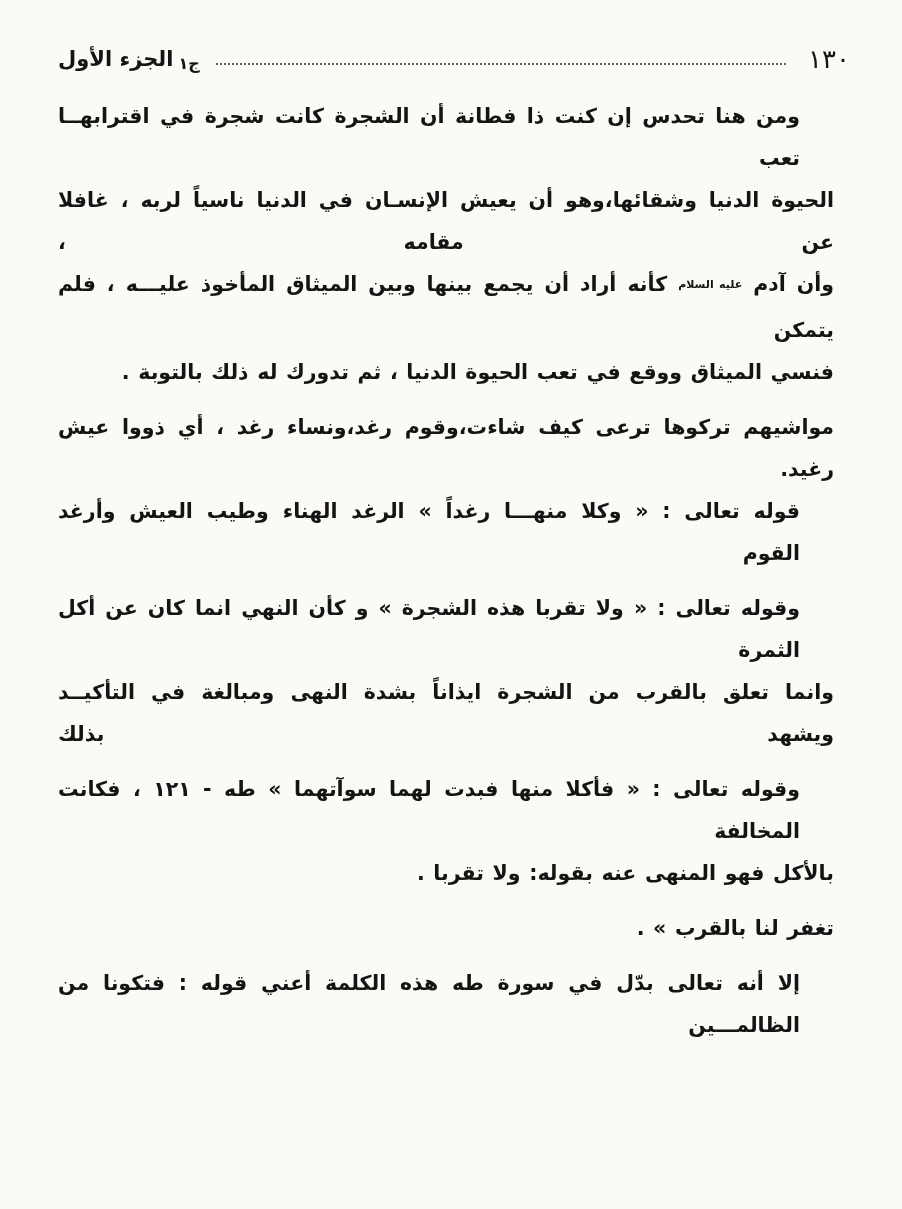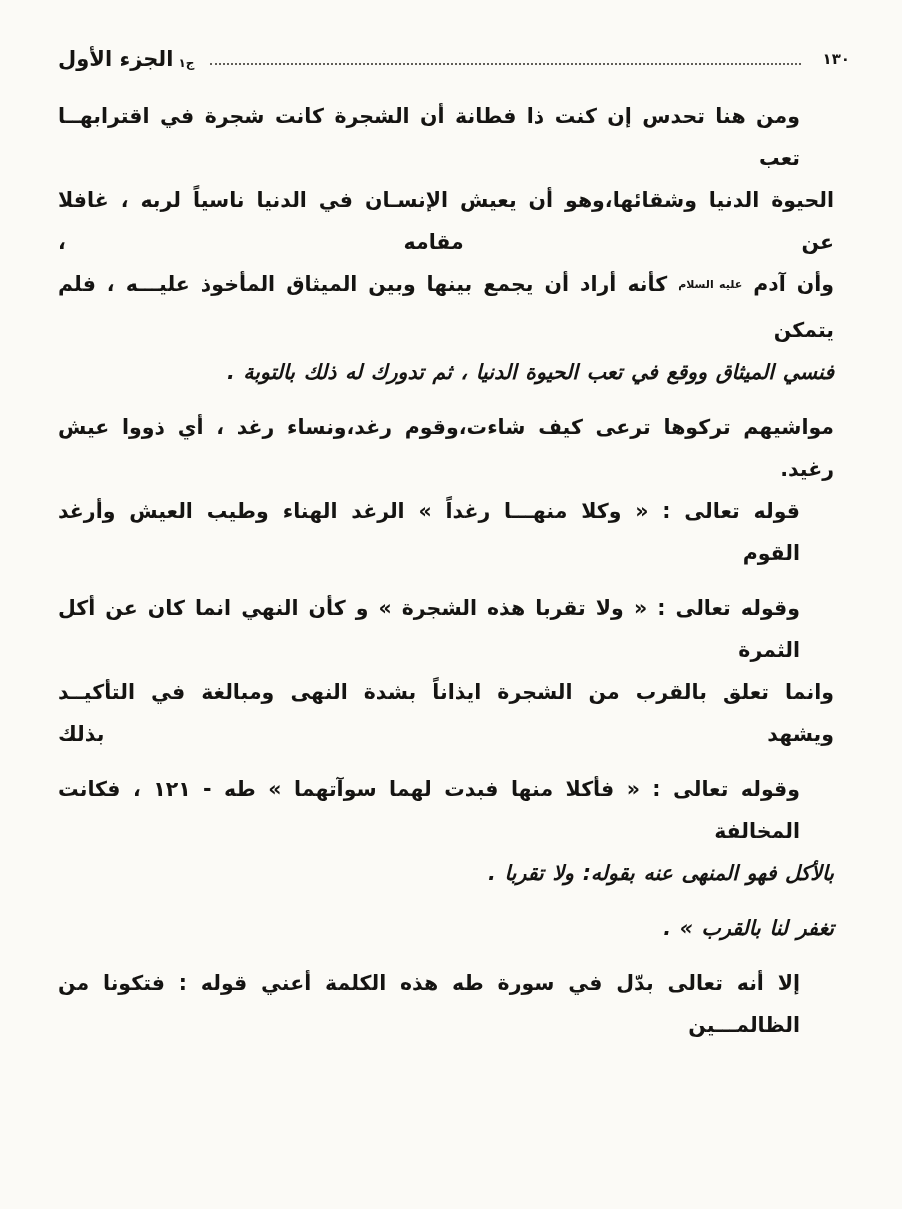--- a/index.html
+++ b/index.html
@@ -21,42 +21,42 @@
     overflow: hidden;
   }
   
   .page-header {
     display: flex;
     align-items: center;
     direction: rtl;
     height: 34px;
   }
   .page-number {
-    font-size: 15px;
-    font-weight: 700;
+    font-size: 26px;
+    font-weight: 400;
     letter-spacing: 1px;
     white-space: nowrap;
   }
   .header-rule {
     flex: 1;
     height: 0;
     border-bottom: 2px dotted #45423c;
     margin: 10px 22px 0 16px;
     opacity: .85;
   }
   .volume-label {
     white-space: nowrap;
     font-weight: 700;
     font-size: 21px;
     display: flex;
     align-items: center;
     gap: 5px;
   }
   .volume-marker {
-    font-size: 12px;
+    font-size: 16px;
     font-weight: 700;
     transform: translateY(4px);
   }
   
   .text-body {
     margin-top: 19px;
     font-size: 20.5px;
     font-weight: 700;
     line-height: 42px;
     word-spacing: 1.5px;
@@ -64,21 +64,20 @@
   .para { margin: 0 16px 13px 0; }
   .para:last-child { margin-bottom: 0; }
   .line { display: block; }
   .line.just {
     text-align: justify;
     text-align-last: justify;
   }
   .line.end {
     text-align: center;
     text-align-last: start;
-    font-style: italic;
   }
   .line.indent { padding-right: 34px; }
   .honorific {
     font-size: 11px;
     font-weight: 700;
     display: inline-block;
     transform: translateY(-3px);
     letter-spacing: -0.5px;
   }
 </style>

